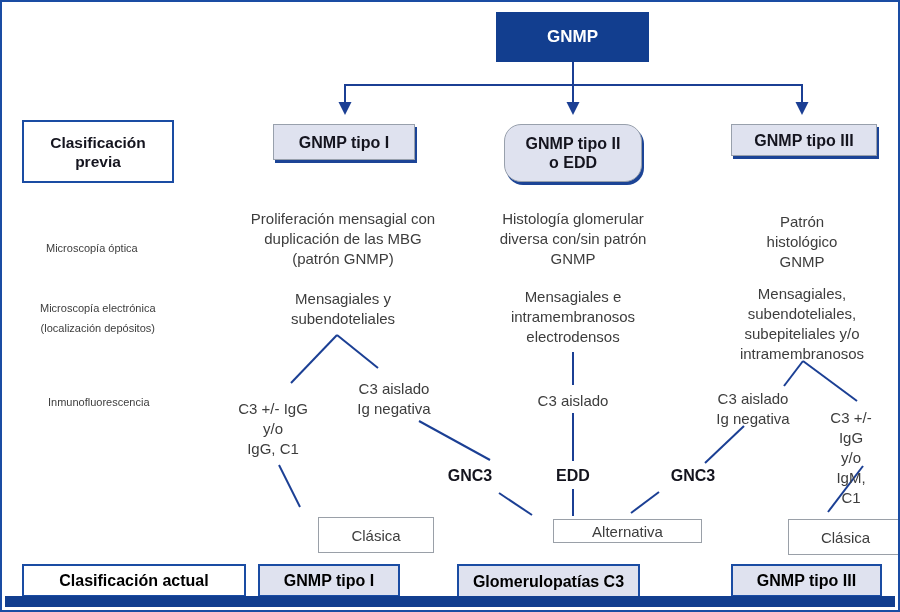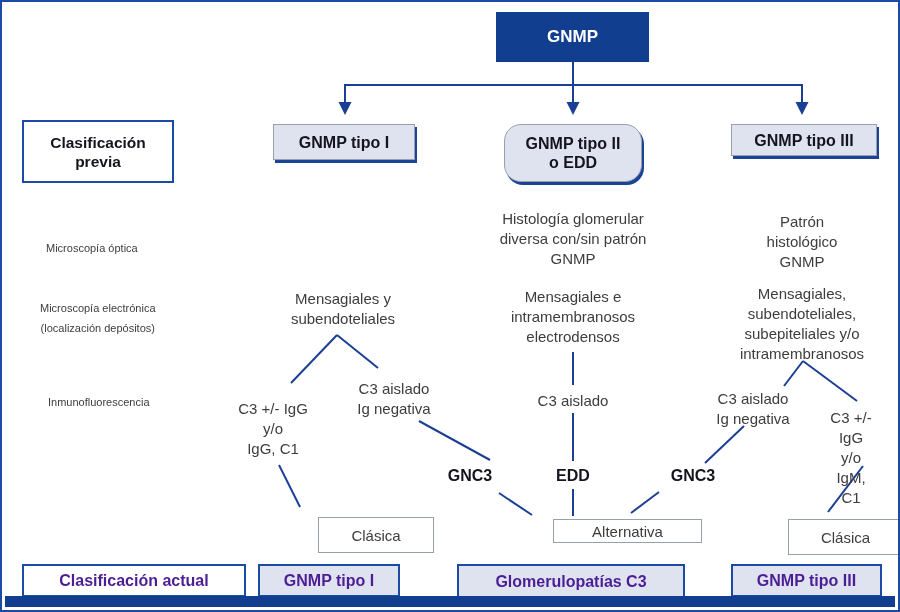--- a/index.html
+++ b/index.html
@@ -28,21 +28,21 @@
     font-weight:bold;font-size:16px;line-height:19px;color:#14141e;text-align:center;
   }
   .plain-box{
     background:#ffffff;border:1px solid #9aa0a8;box-sizing:border-box;
     display:flex;align-items:center;justify-content:center;
     font-size:15px;color:#3d3d3d;text-align:center;margin-left:43px;
   }
   .result-box{
     background:#dfe2ef;border:2px solid #1a4ca3;box-sizing:border-box;
     display:flex;align-items:center;justify-content:center;
-    font-weight:bold;font-size:16px;color:#4c1d95;text-align:center;
+    font-weight:bold;font-size:16px;color:#000000;text-align:center;
   }
   .result-box.white{background:#ffffff;}
   .group-label{font-weight:bold;font-size:16px;color:#14141e;}
   .bottom-bar{background:#123e8f;}
   svg line{stroke:#1b3f94;stroke-width:2;}
   svg polygon{fill:#1b3f94;}
 </style>
 </head>
 <body>
 
@@ -79,20 +79,23 @@
   <div class="abs root-box" style="left:494px;top:10px;width:153px;height:50px;">GNMP</div>
 
   <div class="abs outline-box pre" style="left:20px;top:118px;width:152px;height:63px;">Clasificación
 previa</div>
   <div class="abs type-box pre" style="left:271px;top:122px;width:142px;height:36px;">GNMP tipo I</div>
   <div class="abs type-box pre" style="left:502px;top:122px;width:138px;height:58px;border-radius:17px;">GNMP tipo II
 o EDD</div>
   <div class="abs type-box pre" style="left:729px;top:122px;width:146px;height:32px;">GNMP tipo III</div>
 
   <div class="abs row-label" style="left:44px;top:236px;">Microscopía óptica</div>
+  <div class="abs body-txt pre ctr" style="left:341px;top:207px;">Proliferación mensagial con
+duplicación de las MBG
+(patrón GNMP)</div>
   <div class="abs body-txt pre ctr" style="left:571px;top:207px;">Histología glomerular
 diversa con/sin patrón
 GNMP</div>
   <div class="abs body-txt pre ctr" style="left:800px;top:210px;">Patrón histológico
 GNMP</div>
 
   <div class="abs row-label pre" style="left:38px;top:296px;">Microscopía electrónica
 (localización depósitos)</div>
   <div class="abs body-txt pre ctr" style="left:341px;top:287px;">Mensagiales y
 subendoteliales</div>
@@ -120,17 +123,17 @@
   <div class="abs group-label ctr" style="left:468px;top:465px;">GNC3</div>
   <div class="abs group-label ctr" style="left:571px;top:465px;">EDD</div>
   <div class="abs group-label ctr" style="left:691px;top:465px;">GNC3</div>
 
   <div class="abs plain-box" style="left:273px;top:515px;width:116px;height:36px;">Clásica</div>
   <div class="abs plain-box" style="left:508px;top:517px;width:149px;height:24px;">Alternativa</div>
   <div class="abs plain-box" style="left:743px;top:517px;width:115px;height:36px;">Clásica</div>
 
   <div class="abs result-box white" style="left:20px;top:562px;width:224px;height:33px;">Clasificación actual</div>
   <div class="abs result-box" style="left:256px;top:562px;width:142px;height:33px;">GNMP tipo I</div>
-  <div class="abs result-box" style="left:455px;top:562px;width:228px;height:35px;">Glomerulopatías C3</div>
+  <div class="abs result-box" style="left:455px;top:562px;width:183px;height:35px;">Glomerulopatías C3</div>
   <div class="abs result-box" style="left:729px;top:562px;width:151px;height:33px;">GNMP tipo III</div>
 
   <div class="abs bottom-bar" style="left:3px;right:3px;bottom:3px;height:11px;"></div>
 </div>
 
 </body></html>

